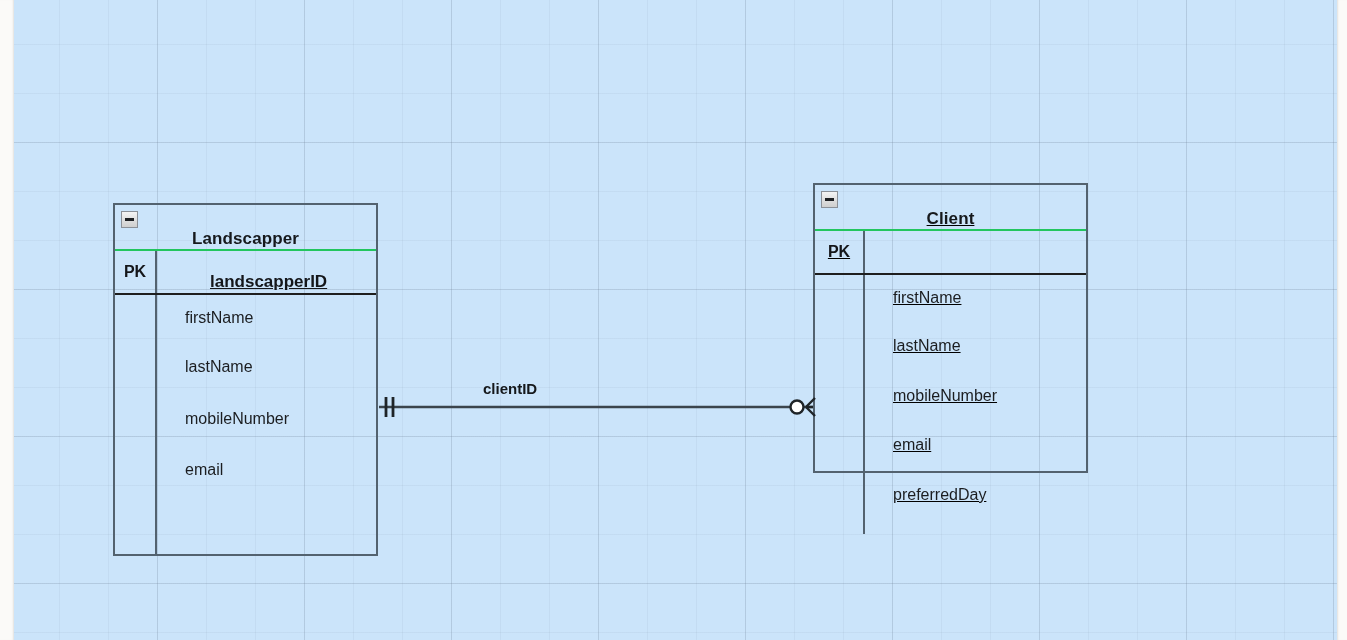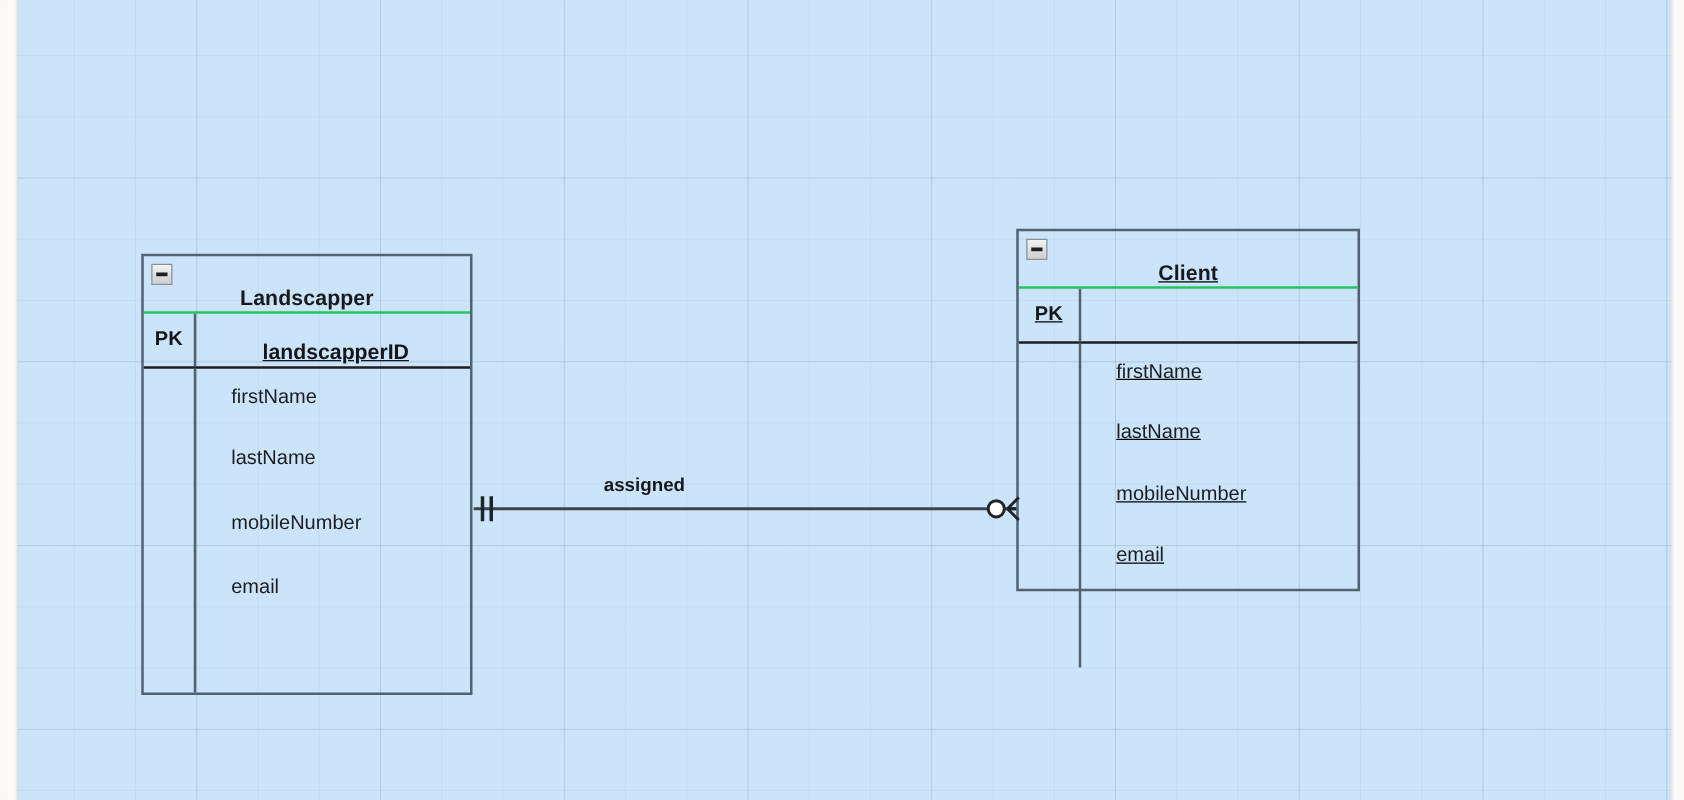--- a/index.html
+++ b/index.html
@@ -196,20 +196,21 @@
       <div class="pk-tag" style="width:50px;">PK</div>
     </div>
 
     <div class="attr-body" style="height:259px;">
       <div class="attr-gutter" style="width:50px; height:259px;"></div>
       <div class="attr-list">
         <div class="attr-row" style="height:46px;">firstName</div>
         <div class="attr-row" style="height:50px;">lastName</div>
         <div class="attr-row" style="height:50px;">mobileNumber</div>
         <div class="attr-row" style="height:48px;">email</div>
+        <div class="attr-row" style="height:52px;">preferredDay</div>
       </div>
     </div>
   </div>
 
   <svg id="relationship" width="1347" height="640">
 
     <line x1="379" y1="407" x2="813" y2="407" stroke="#3b444c" stroke-width="2.4"></line>
 
     <g>
       <line x1="386" y1="397" x2="386" y2="417" stroke="#1f2428" stroke-width="2.8"></line>
@@ -217,15 +218,15 @@
     </g>
 
     <g>
       <circle cx="797" cy="407" r="6.5" fill="#ffffff" stroke="#1f2428" stroke-width="2.4"></circle>
       <line x1="806" y1="407" x2="813" y2="407" stroke="#1f2428" stroke-width="2.4"></line>
       <line x1="806" y1="407" x2="815" y2="398" stroke="#1f2428" stroke-width="2.4"></line>
       <line x1="806" y1="407" x2="815" y2="416" stroke="#1f2428" stroke-width="2.4"></line>
     </g>
   </svg>
 
-  <div class="rel-label" style="left:483px; top:380px;">assigned</div>
+  <div class="rel-label" style="left:483px; top:380px;">clientID</div>
 
 </div>
 
 </body></html>

